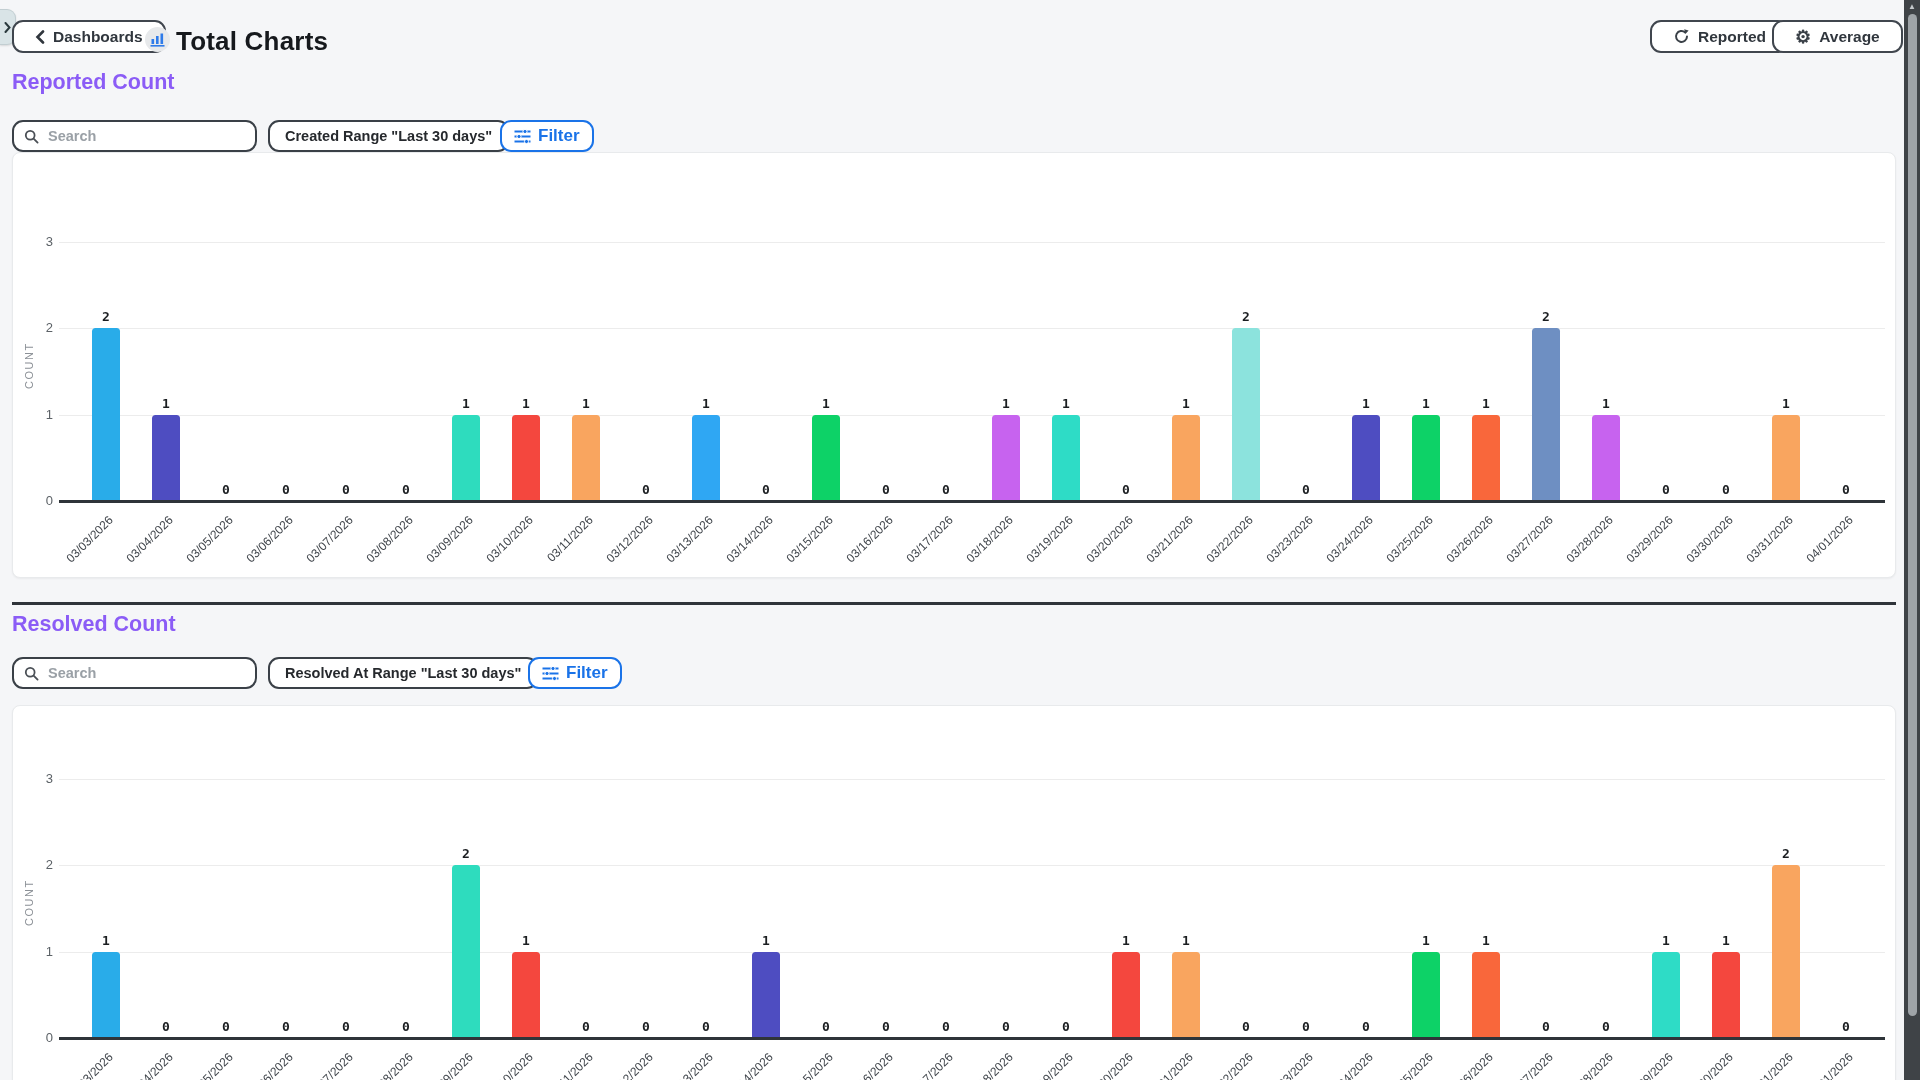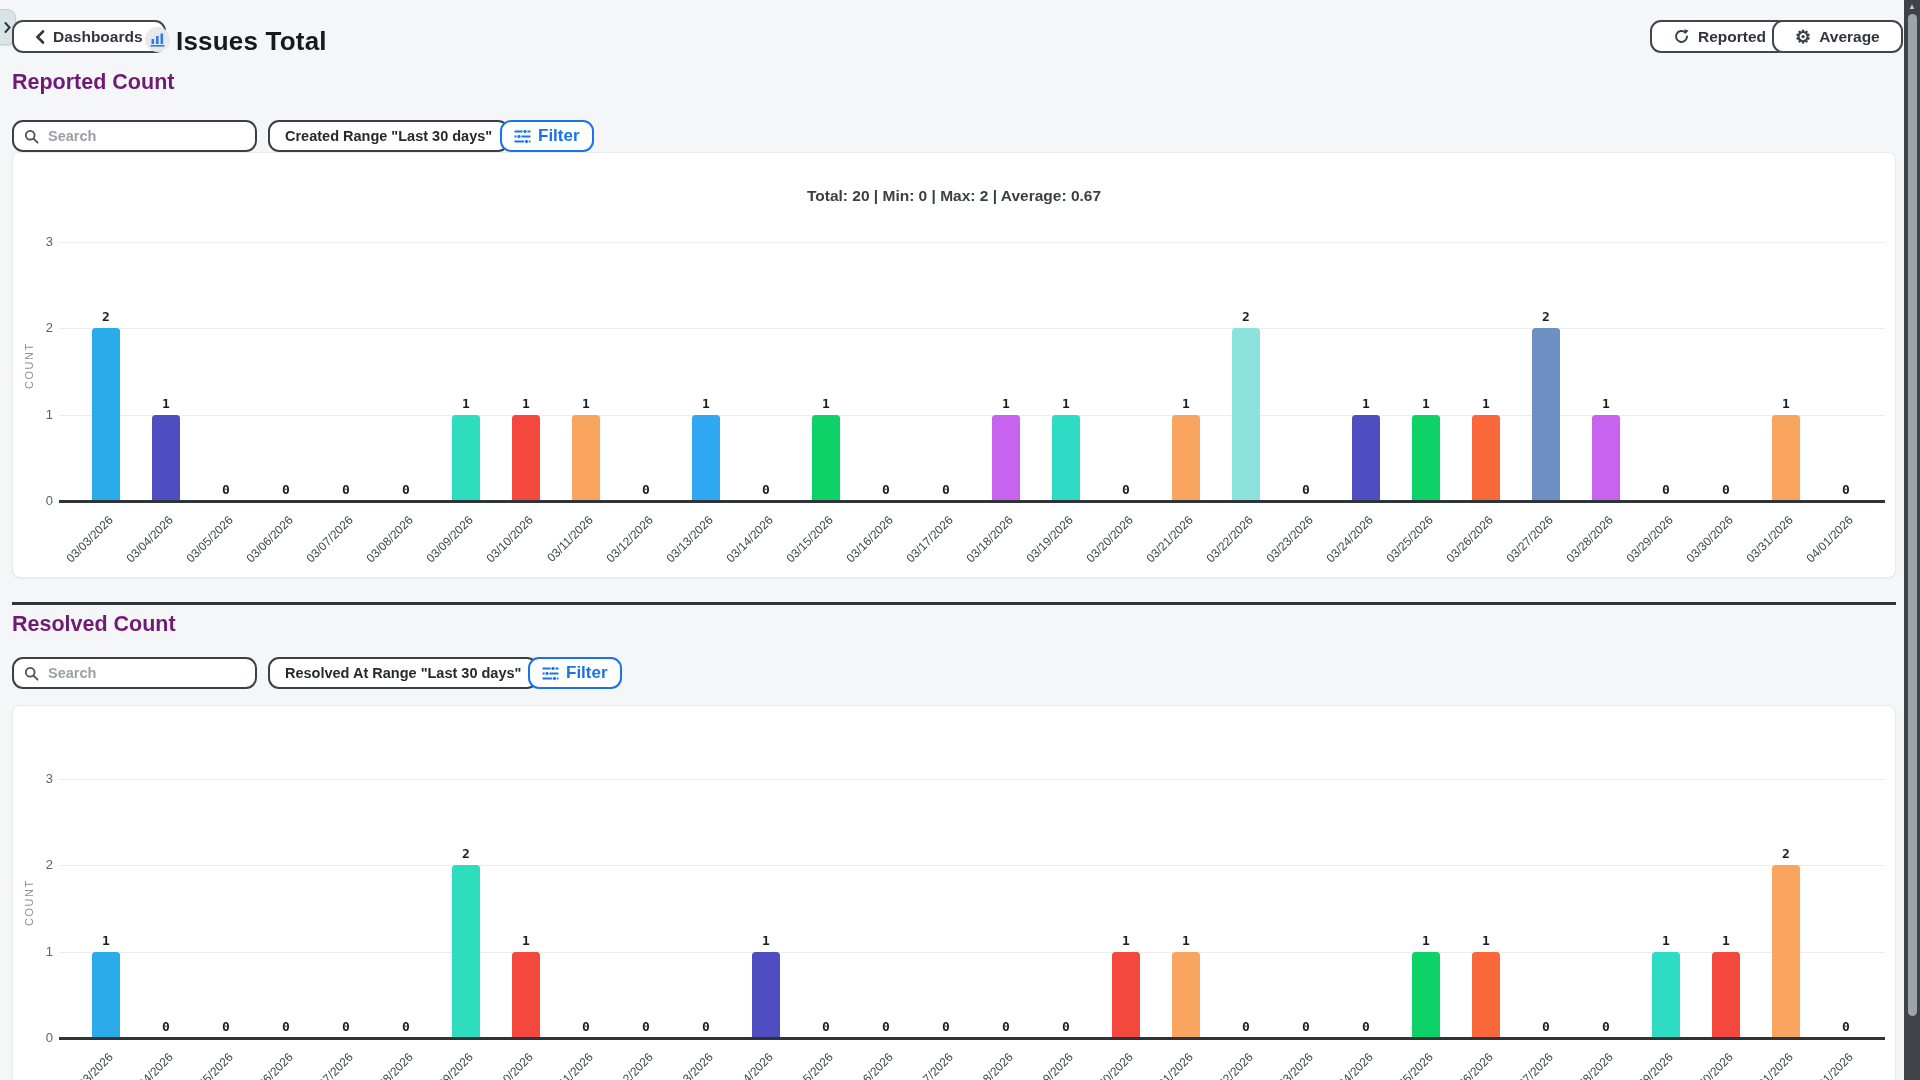--- a/index.html
+++ b/index.html
@@ -28,21 +28,21 @@
   .icon-badge{
     position:absolute;left:145px;top:27px;width:25px;height:25px;border-radius:50%;
     background:#e7e9eb;display:flex;align-items:center;justify-content:center;
   }
   .page-title{
     position:absolute;left:176px;top:26px;font-size:26px;font-weight:700;
     color:#16191d;letter-spacing:.2px;
   }
   .gear-glyph{font-size:18px;line-height:1;color:#3a4047;}
   
-  .sec-heading{position:absolute;left:12px;font-size:21.5px;font-weight:700;color:#701a75;}
+  .sec-heading{position:absolute;left:12px;font-size:21.5px;font-weight:700;color:#8b5cf6;}
   #sec1-heading{top:70px;}
   #sec2-heading{top:612px;}
   .divider{position:absolute;left:12px;top:602px;width:1884px;height:3px;background:#2f343a;}
   .search-pill{
     position:absolute;display:flex;align-items:center;gap:7px;
     width:245px;height:32px;box-sizing:border-box;
     background:#fff;border:2px solid #3a4047;border-radius:11px;padding:0 10px;
   }
   .search-pill input{
     border:none;outline:none;flex:1;font-size:14.5px;font-weight:700;color:#30363d;
@@ -128,21 +128,21 @@
 </button>
 
 <div class="icon-badge">
   <svg width="15" height="15" viewBox="0 0 15 15">
     <rect x="1.5" y="7" width="2.6" height="5" fill="#2e7be9"></rect>
     <rect x="6" y="4" width="2.6" height="8" fill="#2e7be9"></rect>
     <rect x="10.5" y="1.5" width="2.6" height="10.5" fill="#2e7be9"></rect>
     <rect x="0.5" y="13" width="14" height="1.6" fill="#2e7be9"></rect>
   </svg>
 </div>
-<div class="page-title">Issues Total</div>
+<div class="page-title">Total Charts</div>
 
 <button class="hdr-btn" id="btn-refresh">
   <span>
     <svg width="17" height="17" viewBox="0 0 17 17">
       <path d="M14 8.5 A5.5 5.5 0 1 1 12.2 4.4" stroke="#3a4047" stroke-width="2" fill="none" stroke-linecap="round"></path>
       <polygon points="11.2,1.2 15.6,2.6 12.4,6" fill="#3a4047"></polygon>
     </svg>
   </span>
   <span>Reported</span>
 </button>
@@ -171,21 +171,20 @@
       <line x1="0.5" y1="12.5" x2="16.5" y2="12.5" stroke="#1a73e8" stroke-width="2"></line>
       <circle cx="11" cy="2.5" r="2.1" fill="#1a73e8" stroke="#fff" stroke-width="1"></circle>
       <circle cx="5" cy="7.5" r="2.1" fill="#1a73e8" stroke="#fff" stroke-width="1"></circle>
       <circle cx="12.5" cy="12.5" r="2.1" fill="#1a73e8" stroke="#fff" stroke-width="1"></circle>
     </svg>
   </span>
   <span>Filter</span>
 </button>
 
 <div class="card" id="card-0">
-  <div class="stats" style="top:34px;">Total: 20 | Min: 0 | Max: 2 | Average: 0.67</div>
   <div class="ylabel" style="top:218px;">COUNT</div>
 <div class="ytick" style="left: 18px; top: 340px;">0</div>
     <div class="gridline" style="left: 46px; width: 1826px; top: 261.5px;"></div>
     <div class="ytick" style="left: 18px; top: 253.5px;">1</div>
     <div class="gridline" style="left: 46px; width: 1826px; top: 175px;"></div>
     <div class="ytick" style="left: 18px; top: 167px;">2</div>
     <div class="gridline" style="left: 46px; width: 1826px; top: 88.5px;"></div>
     <div class="ytick" style="left: 18px; top: 80.5px;">3</div>
     <div class="axisline" style="left: 46px; width: 1826px; top: 347px;"></div>
     <div class="bar" style="left: 79px; width: 28px; top: 175px; height: 172px; background: rgb(41, 172, 233);"></div>

